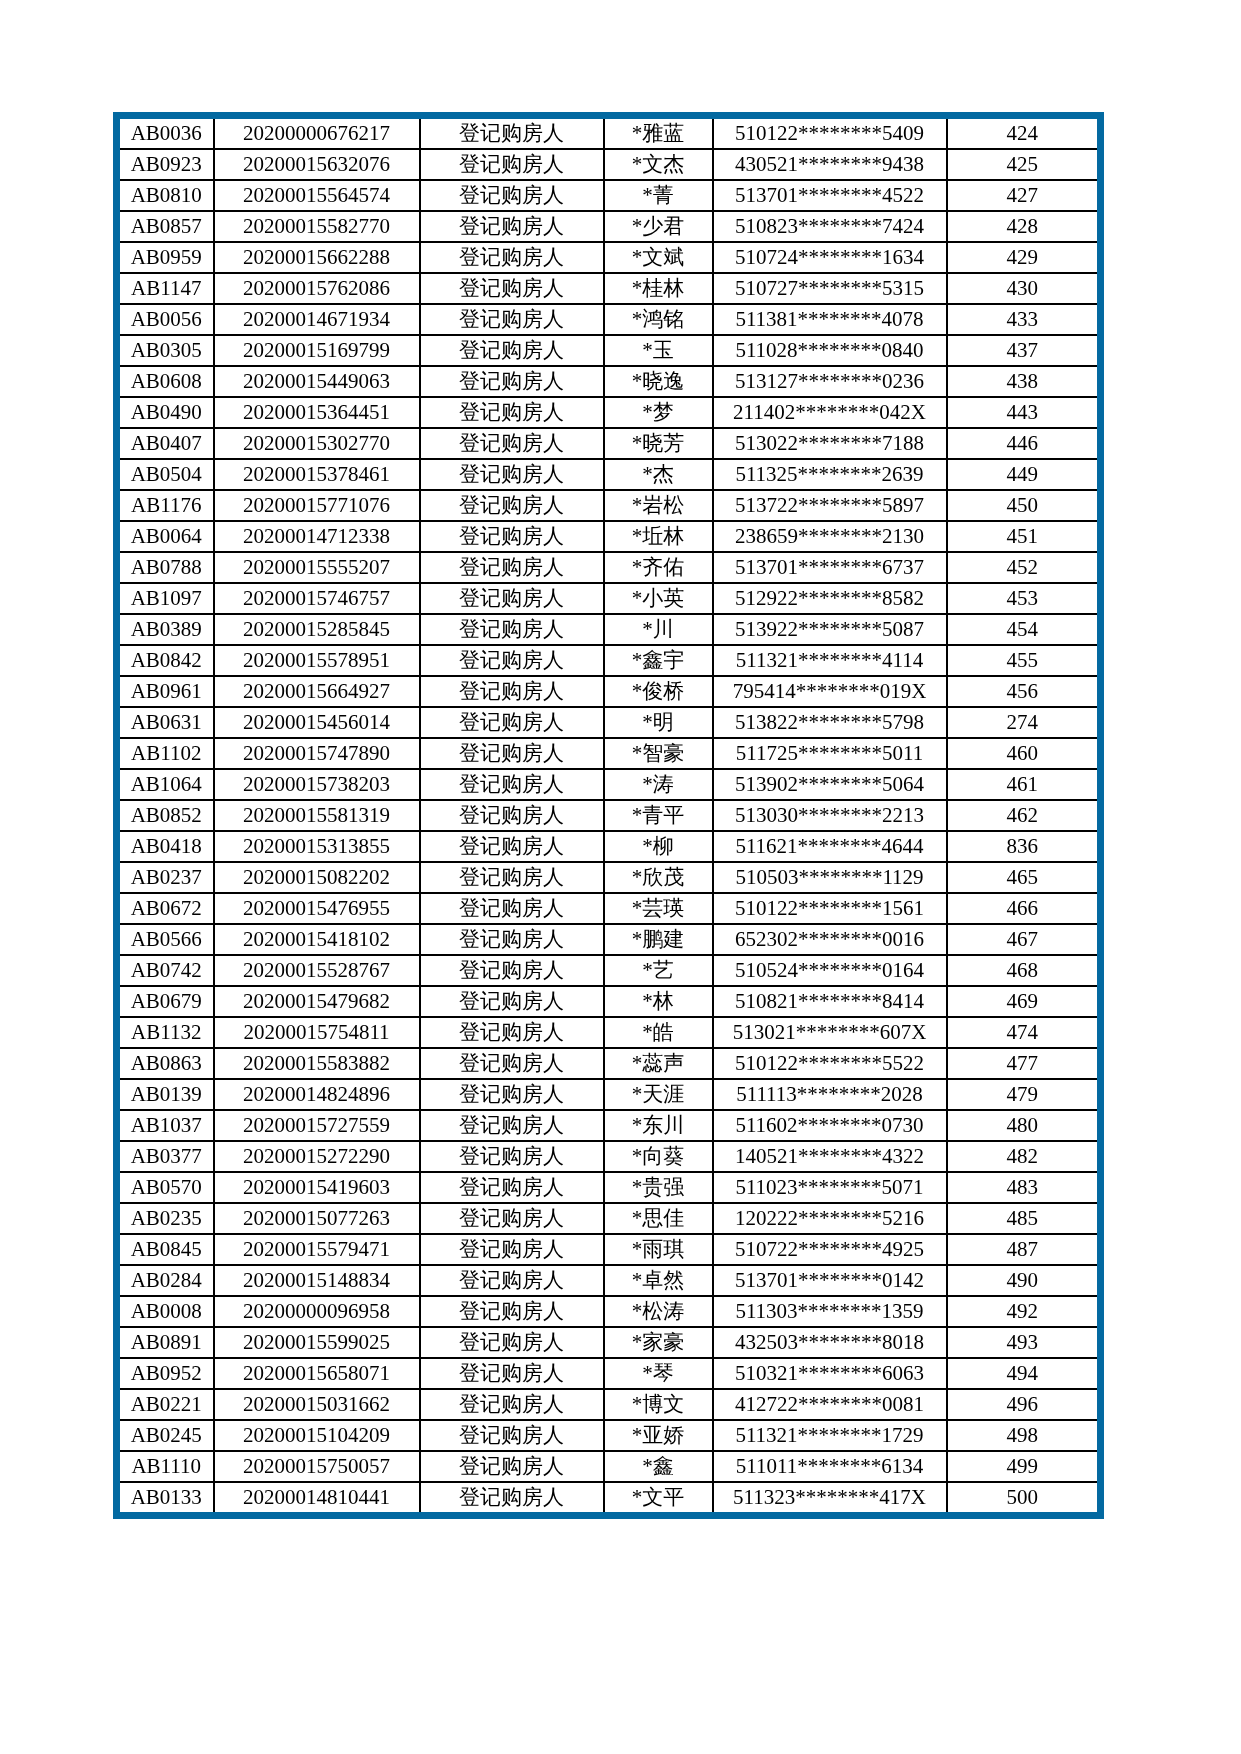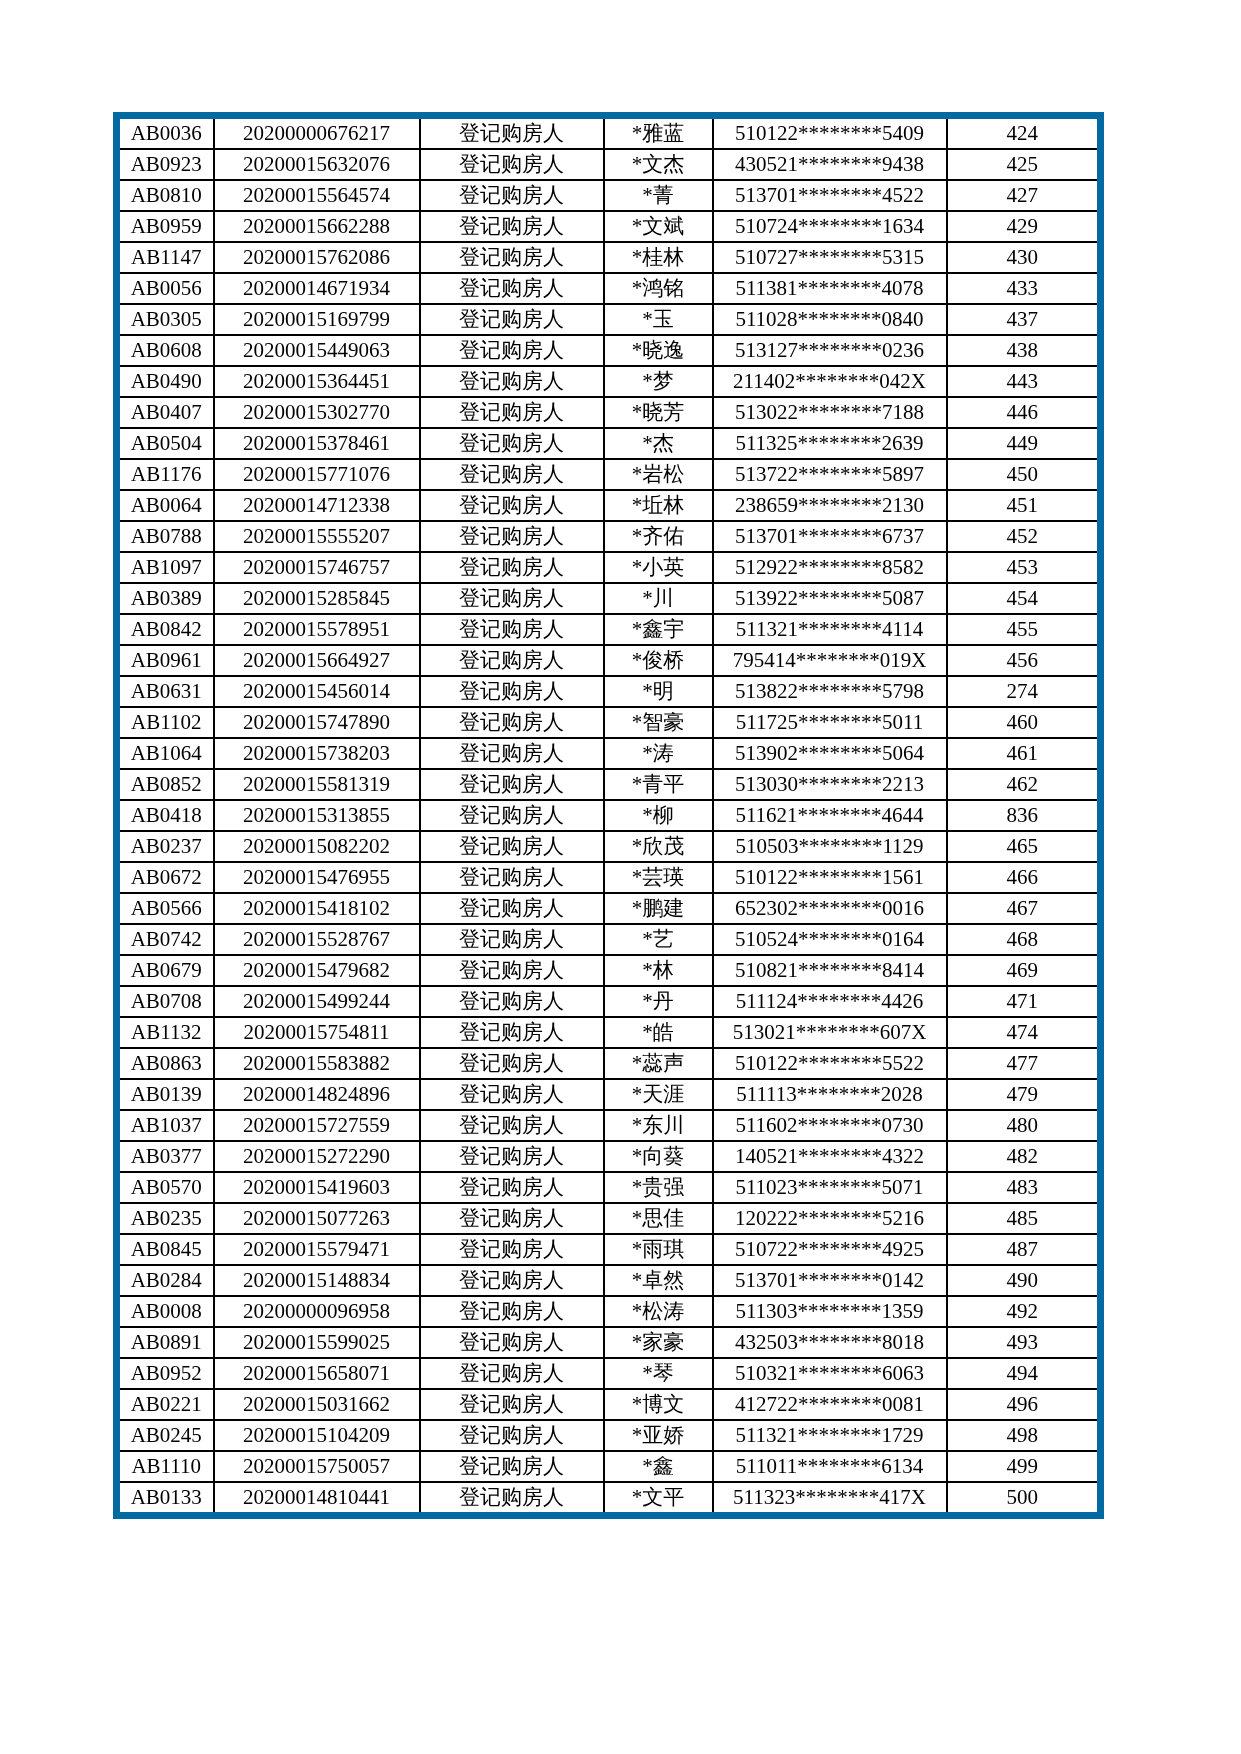--- a/index.html
+++ b/index.html
@@ -78,20 +78,28 @@
 
   <tr>
     <td>AB0810</td>
     <td>20200015564574</td>
     <td>登记购房人</td>
     <td>*菁</td>
     <td>513701********4522</td>
     <td>427</td>
   </tr>
 
+  <tr>
+    <td>AB0857</td>
+    <td>20200015582770</td>
+    <td>登记购房人</td>
+    <td>*少君</td>
+    <td>510823********7424</td>
+    <td>428</td>
+  </tr>
 
   <tr>
     <td>AB0959</td>
     <td>20200015662288</td>
     <td>登记购房人</td>
     <td>*文斌</td>
     <td>510724********1634</td>
     <td>429</td>
   </tr>
 
@@ -305,28 +313,20 @@
 
   <tr>
     <td>AB0679</td>
     <td>20200015479682</td>
     <td>登记购房人</td>
     <td>*林</td>
     <td>510821********8414</td>
     <td>469</td>
   </tr>
 
-  <tr>
-    <td>AB0708</td>
-    <td>20200015499244</td>
-    <td>登记购房人</td>
-    <td>*丹</td>
-    <td>511124********4426</td>
-    <td>471</td>
-  </tr>
 
   <tr>
     <td>AB1132</td>
     <td>20200015754811</td>
     <td>登记购房人</td>
     <td>*皓</td>
     <td>513021********607X</td>
     <td>474</td>
   </tr>
 

